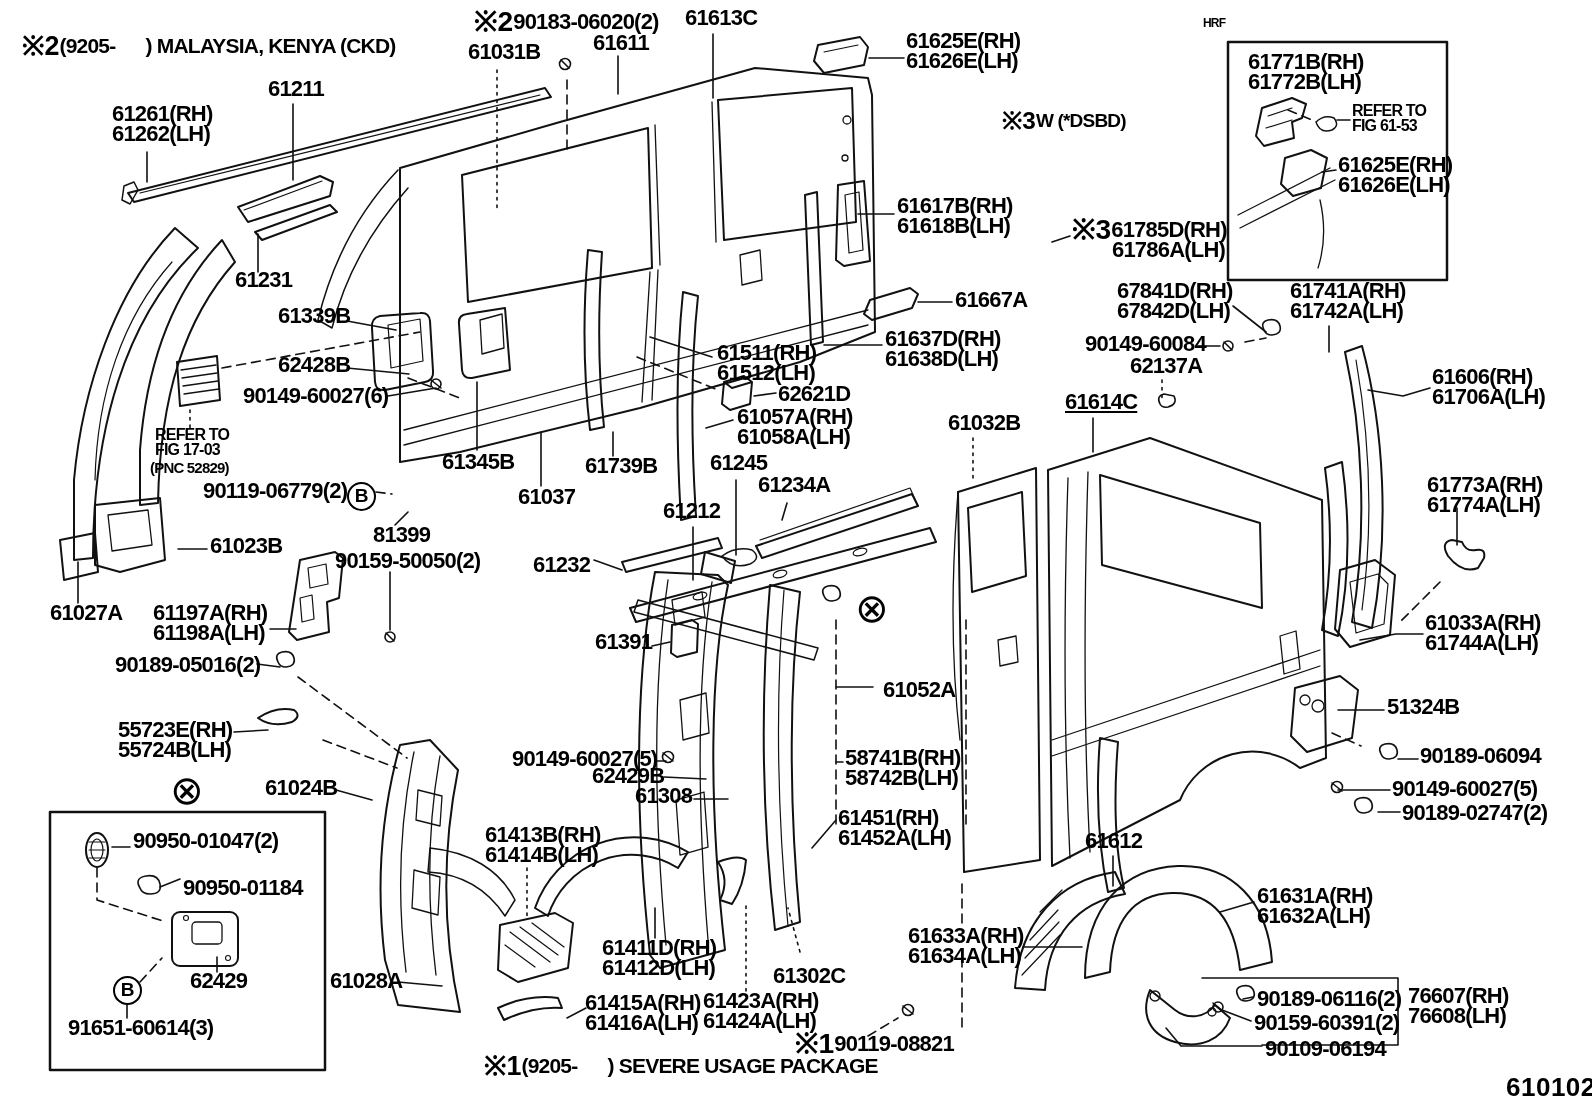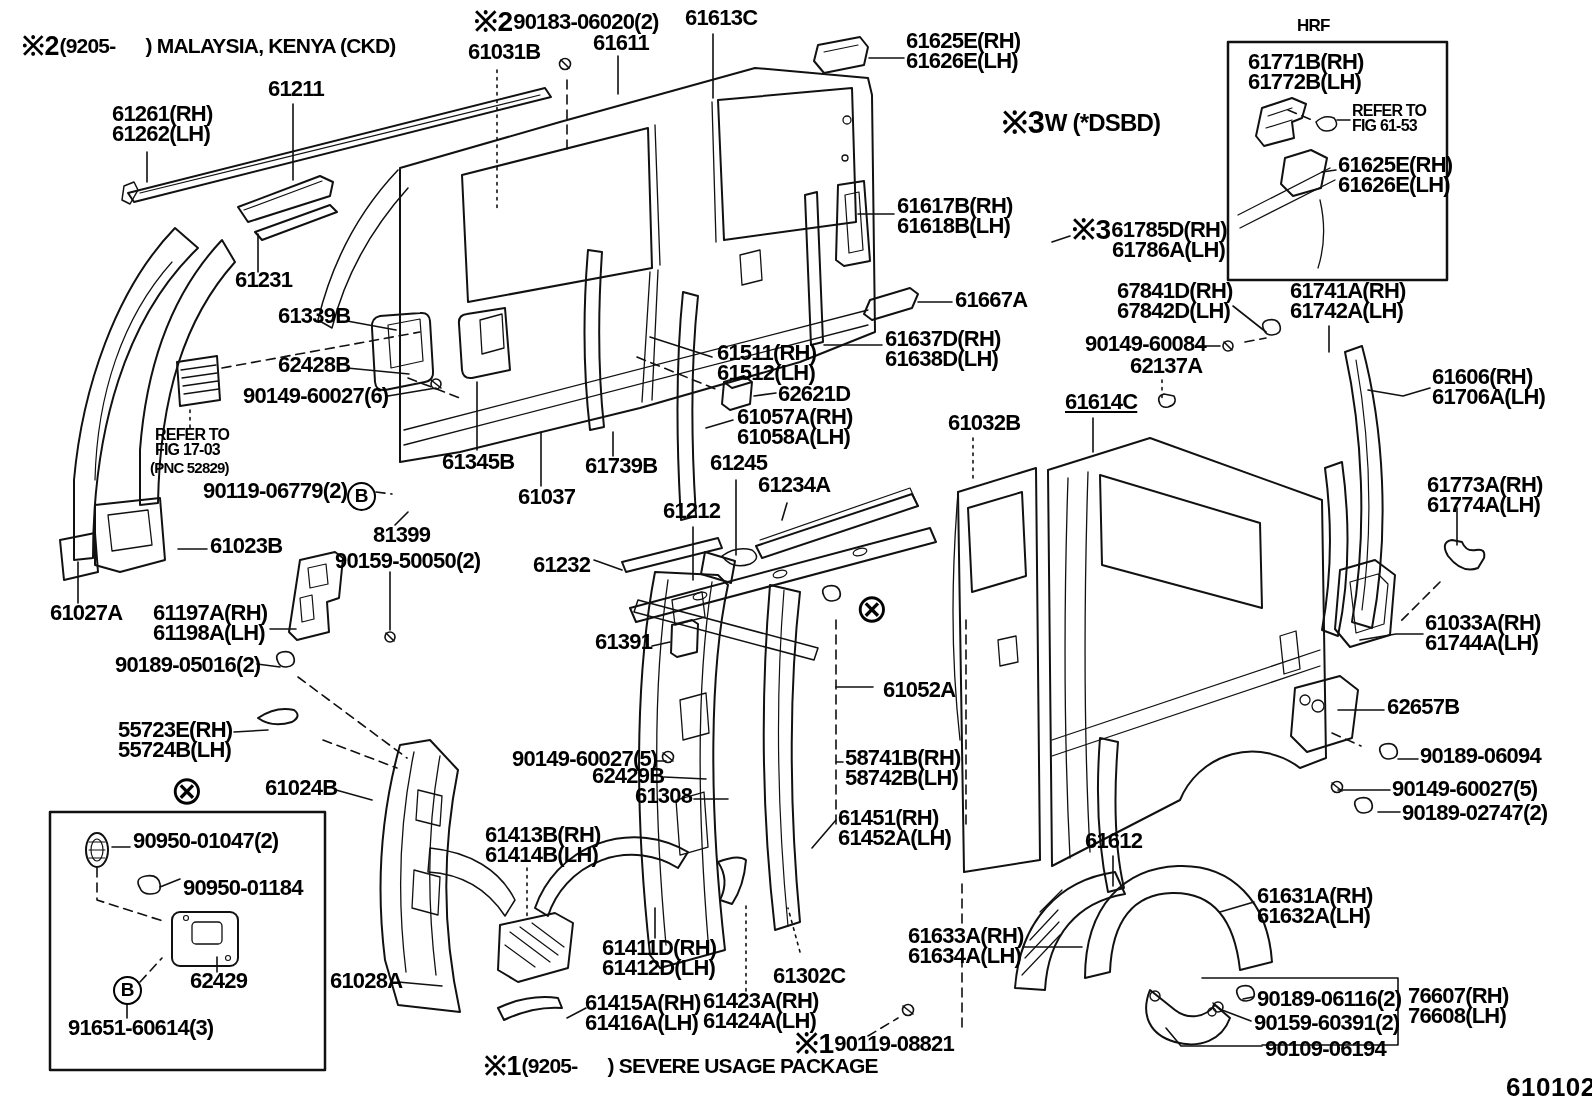--- a/index.html
+++ b/index.html
@@ -314,29 +314,29 @@
       <div class="plabel" style="left: 703px; top: 991px;"><div>61423A(RH)</div><div>61424A(LH)</div></div>
       <div class="plabel" style="left: 773px; top: 966px;"><div>61302C</div></div>
       <div class="plabel" style="left: 795px; top: 1034px;"><div><span class="pfx">※1</span>90119-08821</div></div>
       <div class="plabel" style="left: 908px; top: 926px;"><div>61633A(RH)</div><div>61634A(LH)</div></div>
       <div class="plabel" style="left: 1085px; top: 831px;"><div>61612</div></div>
       <div class="plabel" style="left: 1257px; top: 886px;"><div>61631A(RH)</div><div>61632A(LH)</div></div>
       <div class="plabel" style="left: 1257px; top: 989px;"><div>90189-06116(2)</div></div>
       <div class="plabel" style="left: 1408px; top: 986px;"><div>76607(RH)</div><div>76608(LH)</div></div>
       <div class="plabel" style="left: 1254px; top: 1013px;"><div>90159-60391(2)</div></div>
       <div class="plabel" style="left: 1265px; top: 1039px;"><div>90109-06194</div></div>
-      <div class="plabel" style="left: 1387px; top: 697px;"><div>62657B</div></div>
+      <div class="plabel" style="left: 1387px; top: 697px;"><div>51324B</div></div>
       <div class="plabel" style="left: 1420px; top: 746px;"><div>90189-06094</div></div>
       <div class="plabel" style="left: 1392px; top: 779px;"><div>90149-60027(5)</div></div>
       <div class="plabel" style="left: 1402px; top: 803px;"><div>90189-02747(2)</div></div>
       <div class="plabel" style="left: 1427px; top: 475px;"><div>61773A(RH)</div><div>61774A(LH)</div></div>
       <div class="plabel" style="left: 1425px; top: 613px;"><div>61033A(RH)</div><div>61744A(LH)</div></div>
       <div class="plabel" style="left: 22px; top: 36px; font-size: 21px;"><div><span class="pfx">※2</span>(9205-      ) MALAYSIA, KENYA (CKD)</div></div>
       <div class="plabel" style="left: 484px; top: 1056px; font-size: 21px;"><div><span class="pfx">※1</span>(9205-      ) SEVERE USAGE PACKAGE</div></div>
-      <div class="plabel" style="left: 1002px; top: 112px; font-size: 24px;"><div><span class="pfx">※3</span>W (*DSBD)</div></div>
-      <div class="plabel" style="left: 1297px; top: 18px; font-size: 17px;"><div>HRF</div></div>
+      <div class="plabel" style="left: 1002px; top: 112px; font-size: 19px;"><div><span class="pfx">※3</span>W (*DSBD)</div></div>
+      <div class="plabel" style="left: 1203px; top: 18px; font-size: 12px;"><div>HRF</div></div>
       <div class="csym" style="left: 347px; top: 482px;">B</div>
       <div class="csym" style="left: 113px; top: 976px;">B</div>
       <div class="tsym" style="left: 170px; top: 770px;">⊗</div>
       <div class="tsym" style="left: 855px; top: 588px;">⊗</div>
     </div>
 
 </div>
 
 </body></html>

